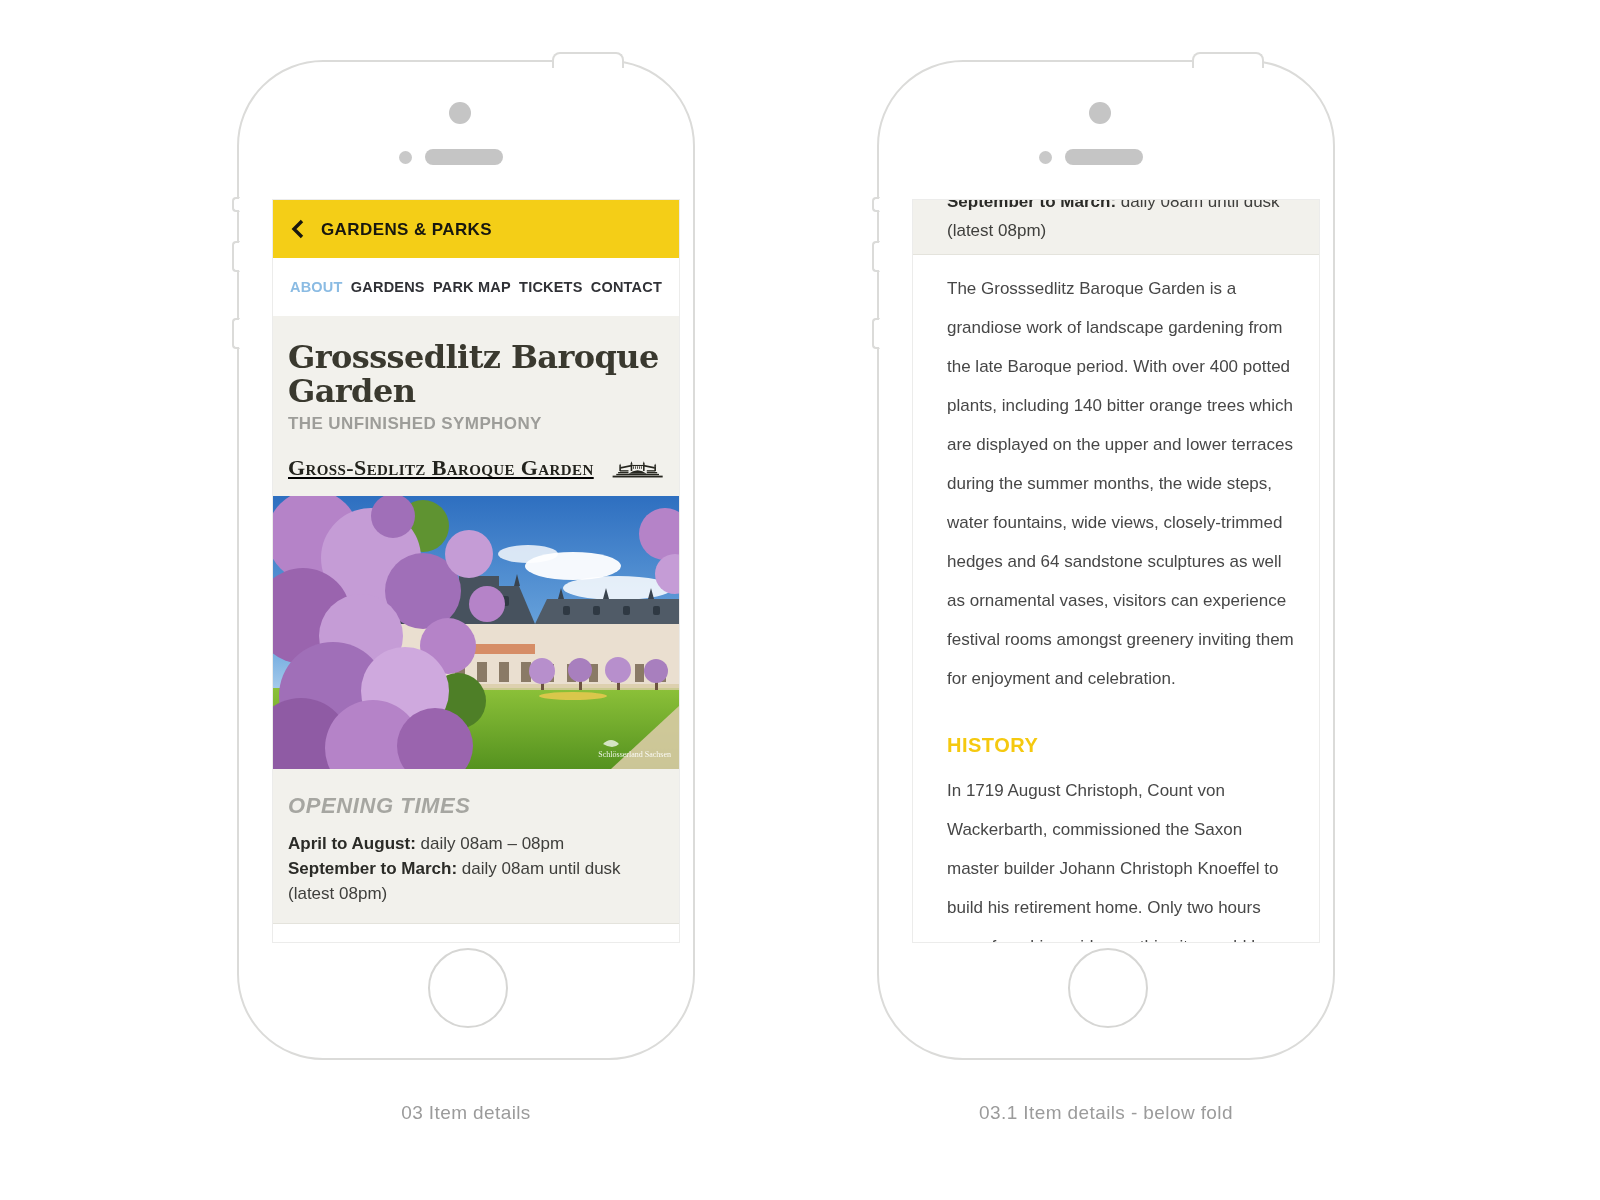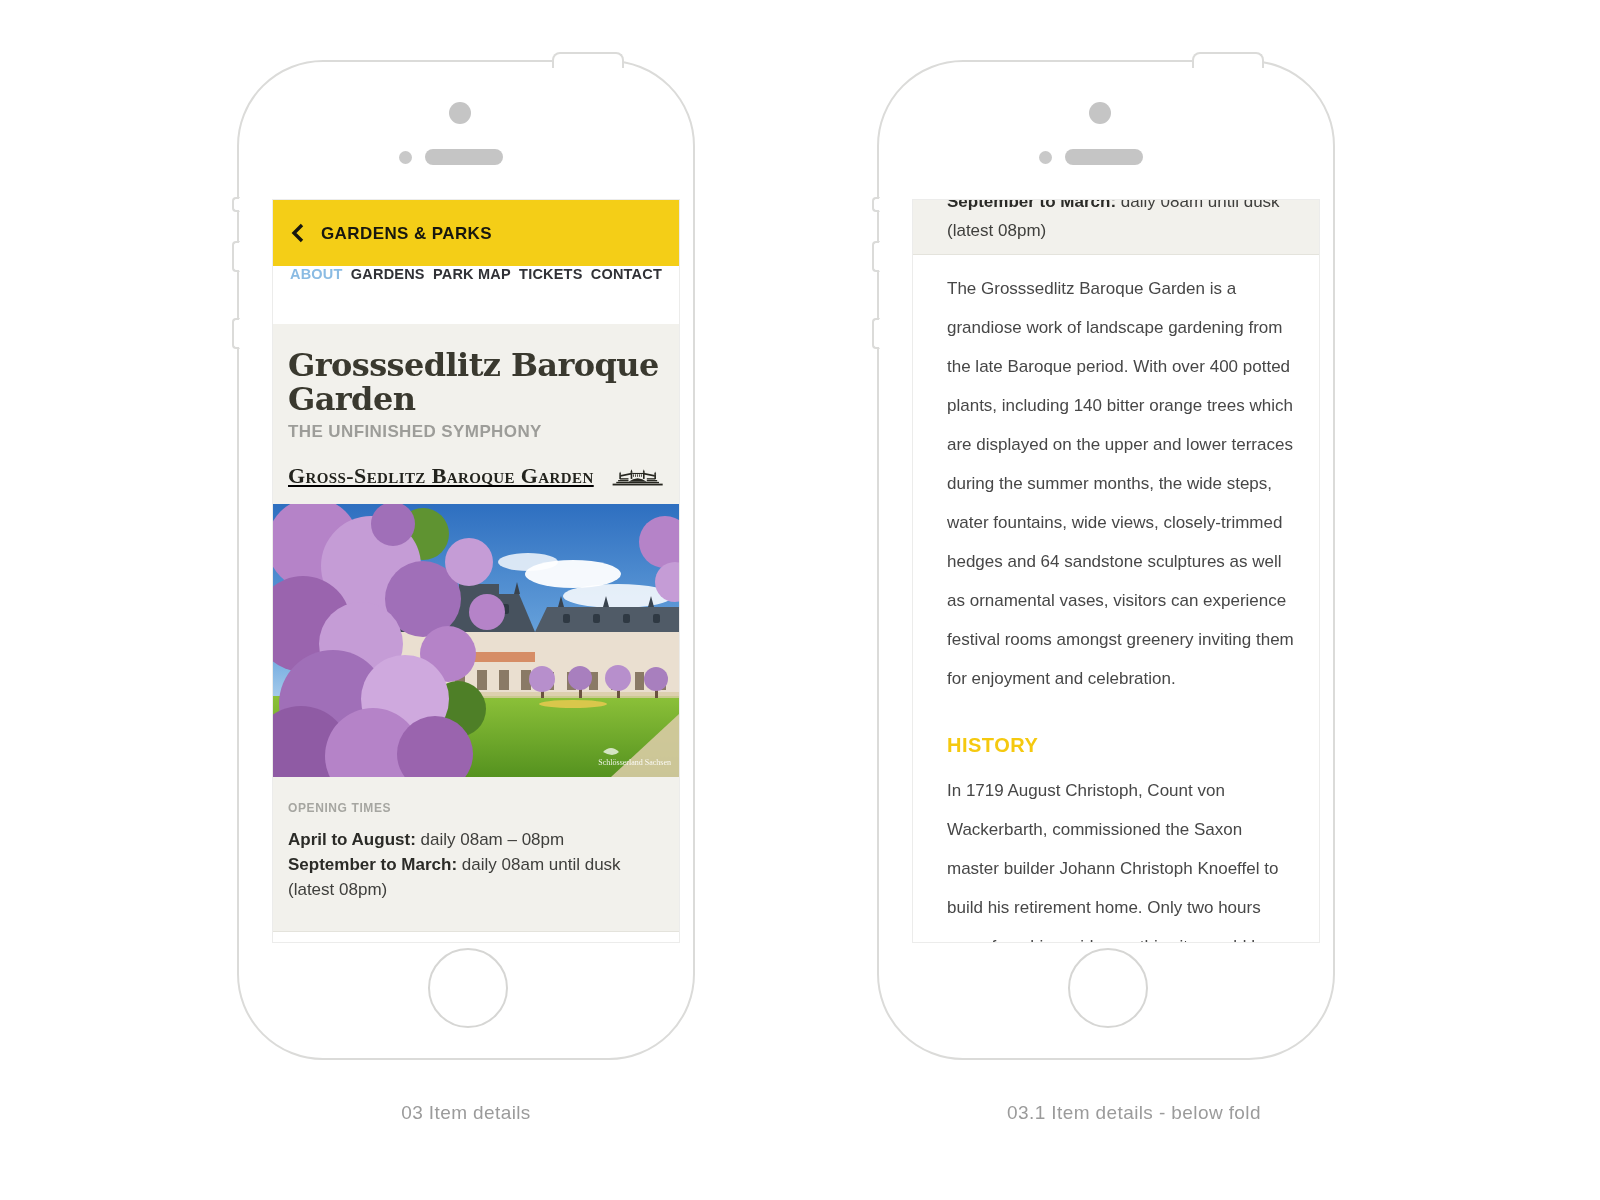--- a/index.html
+++ b/index.html
@@ -35,27 +35,27 @@
     position:absolute;bottom:30px;left:189px;width:80px;height:80px;
     border:2px solid #D6D6D4;border-radius:50%;background:#fff;box-sizing:border-box;
   }
   
   .screen{
     position:absolute;top:138px;left:34px;width:406px;height:742px;
     background:#ffffff;overflow:hidden;box-shadow:0 0 0 1px rgba(70,70,55,0.10);
   }
   
   .app-header{
-    height:66px;background:#F4CE17;display:flex;align-items:center;
+    height:58px;background:#F4CE17;display:flex;align-items:center;
     padding:0 18px;gap:17px;box-sizing:border-box;
   }
   .app-header .hdr-title{font-size:17px;font-weight:bold;letter-spacing:0.4px;color:#17170F;padding-top:1px;}
   .back-btn{display:flex;align-items:center;}
   .tabbar{
-    height:58px;background:#fff;display:flex;align-items:flex-start;
+    height:58px;background:#fff;display:flex;align-items:center;
     justify-content:space-between;padding:0 17px;box-sizing:border-box;
   }
   .tab{font-size:14.5px;font-weight:bold;letter-spacing:0.2px;color:#303136;}
   .tab.active{color:#8ABBE3;}
   .main-cream{background:#F2F1EC;}
   .head-block{padding:24px 16px 12px 15px;}
   .item-title{
     font-family:"DejaVu Serif","Liberation Serif",serif;font-weight:bold;
     font-size:32px;line-height:34px;letter-spacing:-0.6px;color:#3A392F;
   }
@@ -63,40 +63,40 @@
   .logo-row{display:flex;align-items:center;gap:18px;margin-top:18px;height:32px;text-decoration:underline;}
   .logo-text{
     font-family:"Liberation Serif",serif;font-variant:small-caps;font-weight:bold;
     font-size:22px;letter-spacing:0.4px;color:#23231D;white-space:nowrap;
   }
   .photo{display:block;width:406px;height:273px;}
   .opening{
     background:#F2F1EC;border-bottom:1px solid #E4E3DC;
     padding:24px 16px 22px 15px;box-sizing:border-box;height:155px;
   }
-  .opening-heading{font-size:12px;font-weight:bold;letter-spacing:0.6px;color:#A6A6A1;}
+  .opening-heading{font-size:22px;font-weight:bold;letter-spacing:0.6px;color:#A6A6A1;font-style:italic;}
   .opening-rows{margin-top:12px;font-size:17px;line-height:25px;color:#3F3F3C;}
   .opening-rows b{color:#2B2B27;}
   
   .clipped-section{
     background:#F2F1EC;border-bottom:1px solid #E4E3DC;
     margin-top:-13px;padding:0 24px 9px 34px;
   }
   .clipped-section .row{font-size:17px;line-height:29px;color:#3F3F3C;}
   .clipped-section b{color:#2B2B27;}
   .section-block{padding:0 24px 0 34px;}
   .section-heading{margin-top:36px;font-size:20px;font-weight:bold;letter-spacing:0.5px;color:#F5C90F;}
   .section-body{margin-top:14px;font-size:17px;line-height:39px;color:#474747;white-space:pre-wrap;}
   
   .caption{
     position:absolute;top:1102px;width:458px;text-align:center;
     font-size:19px;letter-spacing:0.4px;color:#9B9B9B;
   }
   .caption-left{left:237px;}
-  .caption-right{left:905px;}
+  .caption-right{left:877px;}
 </style>
 </head>
 <body>
 
 <div class="phone phone-left">
   <div class="power-btn"></div>
   <div class="side-btn side-mute"></div>
   <div class="side-btn side-vol1"></div>
   <div class="side-btn side-vol2"></div>
   <div class="camera"></div>

